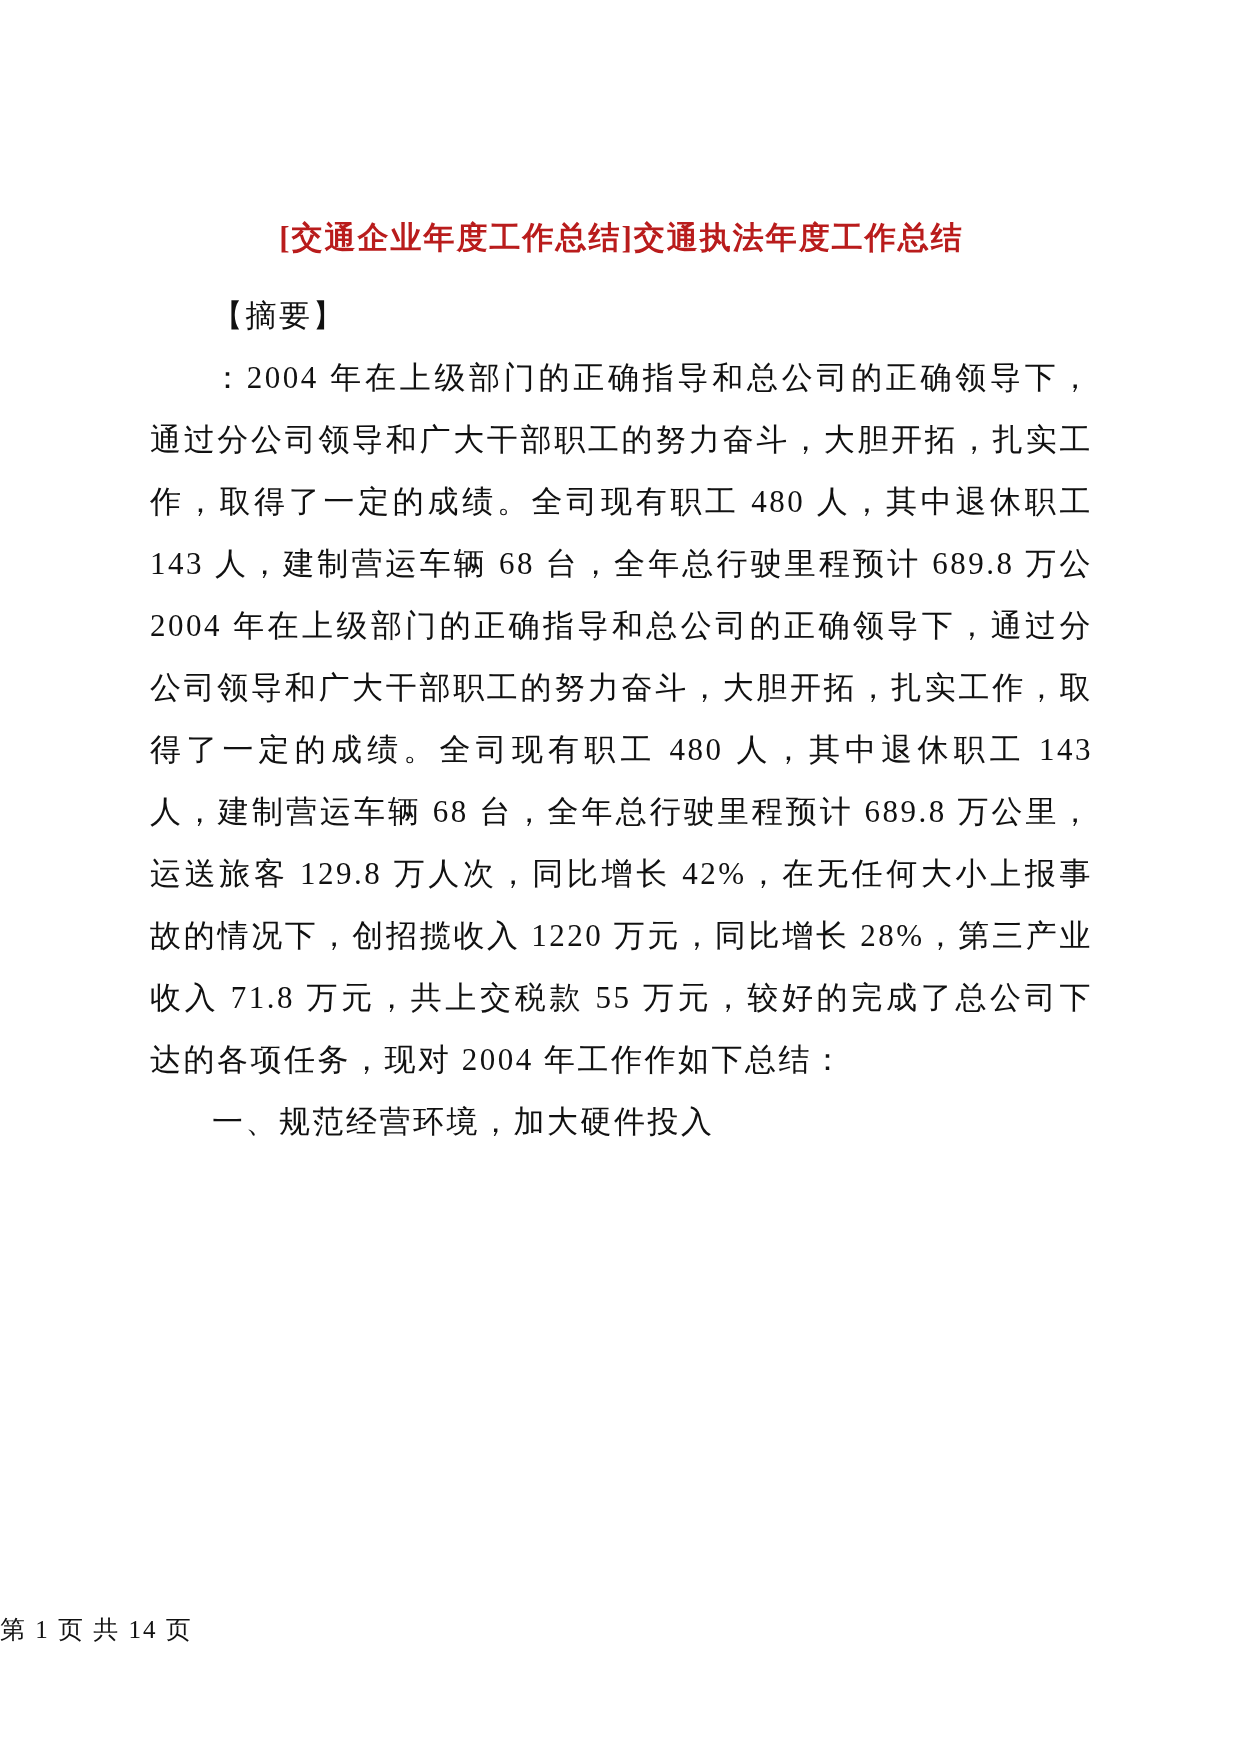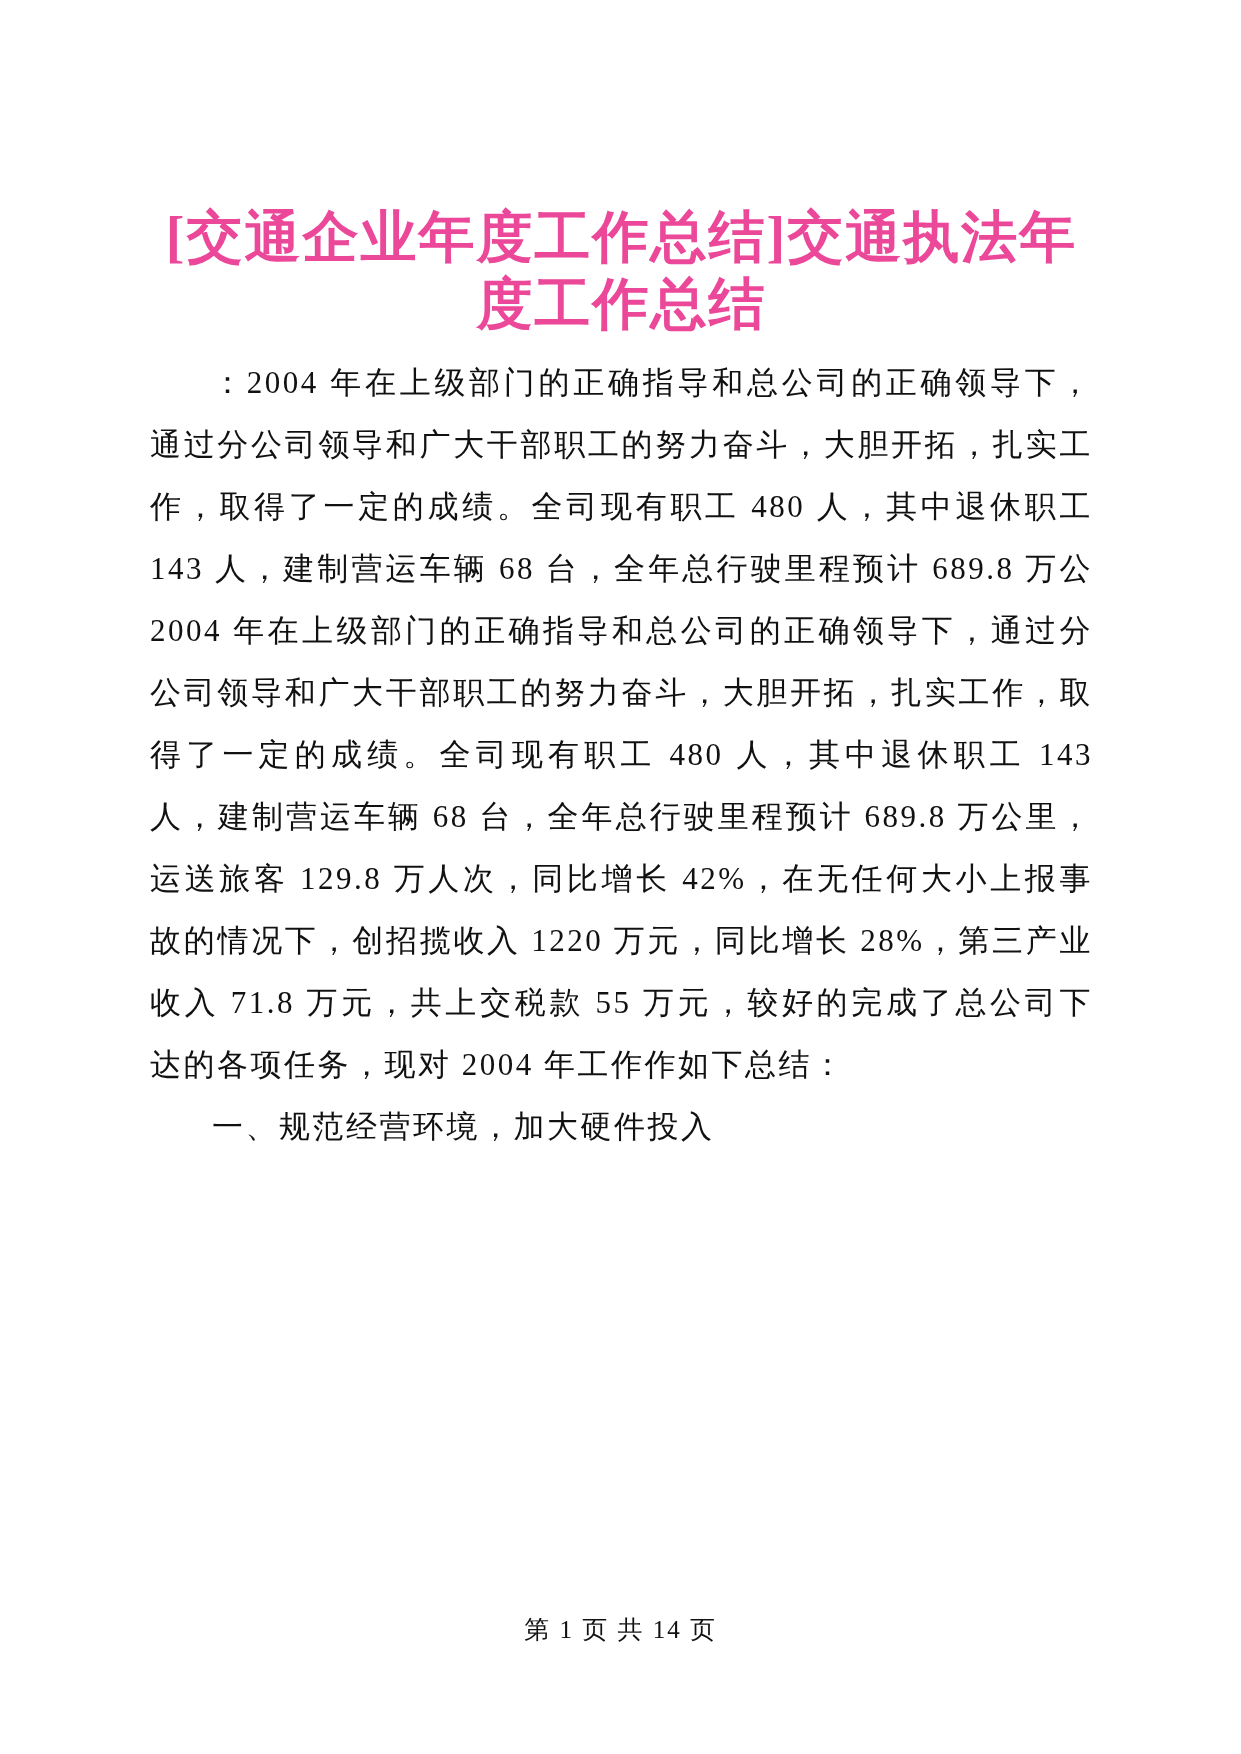--- a/index.html
+++ b/index.html
@@ -14,60 +14,61 @@
     margin: 0 auto;
     background: #ffffff;
     color: #000000;
     font-family: "Liberation Serif", "DejaVu Serif", serif;
     box-sizing: border-box;
     padding: 204px 148px 0 150px;
     overflow: hidden;
   }
   .doc-title {
     margin: 0;
-    font-size: 56px;
+    font-size: 31px;
     line-height: 67px;
     font-weight: bold;
     text-align: center;
     letter-spacing: 2px;
-    color: #ec4899;
+    color: #b91c1c;
   }
   .doc-body {
     margin-top: 14px;
   }
   .doc-body p {
     margin: 0;
     font-size: 31px;
     line-height: 62px;
     letter-spacing: 2.5px;
     text-align: justify;
     text-indent: 2em;
     color: #111111;
     font-weight: normal;
   }
   .page-footer {
     position: absolute;
     left: 0;
     right: 0;
     top: 1612px;
-    text-align: center;
+    text-align: left;
     font-size: 25px;
     line-height: 36px;
     letter-spacing: 2px;
     color: #111111;
   }
 </style>
 </head>
 <body>
 
 <div class="page">
 
   <h1 class="doc-title">[交通企业年度工作总结]交通执法年度工作总结</h1>
 
   <div class="doc-body">
+    <p>【摘要】</p>
     <div>
         <p>：2004 年在上级部门的正确指导和总公司的正确领导下，通过分公司领导和广大干部职工的努力奋斗，大胆开拓，扎实工作，取得了一定的成绩。全司现有职工 480 人，其中退休职工 143 人，建制营运车辆 68 台，全年总行驶里程预计 689.8 万公 2004 年在上级部门的正确指导和总公司的正确领导下，通过分公司领导和广大干部职工的努力奋斗，大胆开拓，扎实工作，取得了一定的成绩。全司现有职工 480 人，其中退休职工 143 人，建制营运车辆 68 台，全年总行驶里程预计 689.8 万公里，运送旅客 129.8 万人次，同比增长 42%，在无任何大小上报事故的情况下，创招揽收入 1220 万元，同比增长 28%，第三产业收入 71.8 万元，共上交税款 55 万元，较好的完成了总公司下达的各项任务，现对 2004 年工作作如下总结：</p>
         <p>一、规范经营环境，加大硬件投入</p>
       </div>
   </div>
 
   <div class="page-footer">第 1 页 共 14 页</div>
 
 </div>
 

